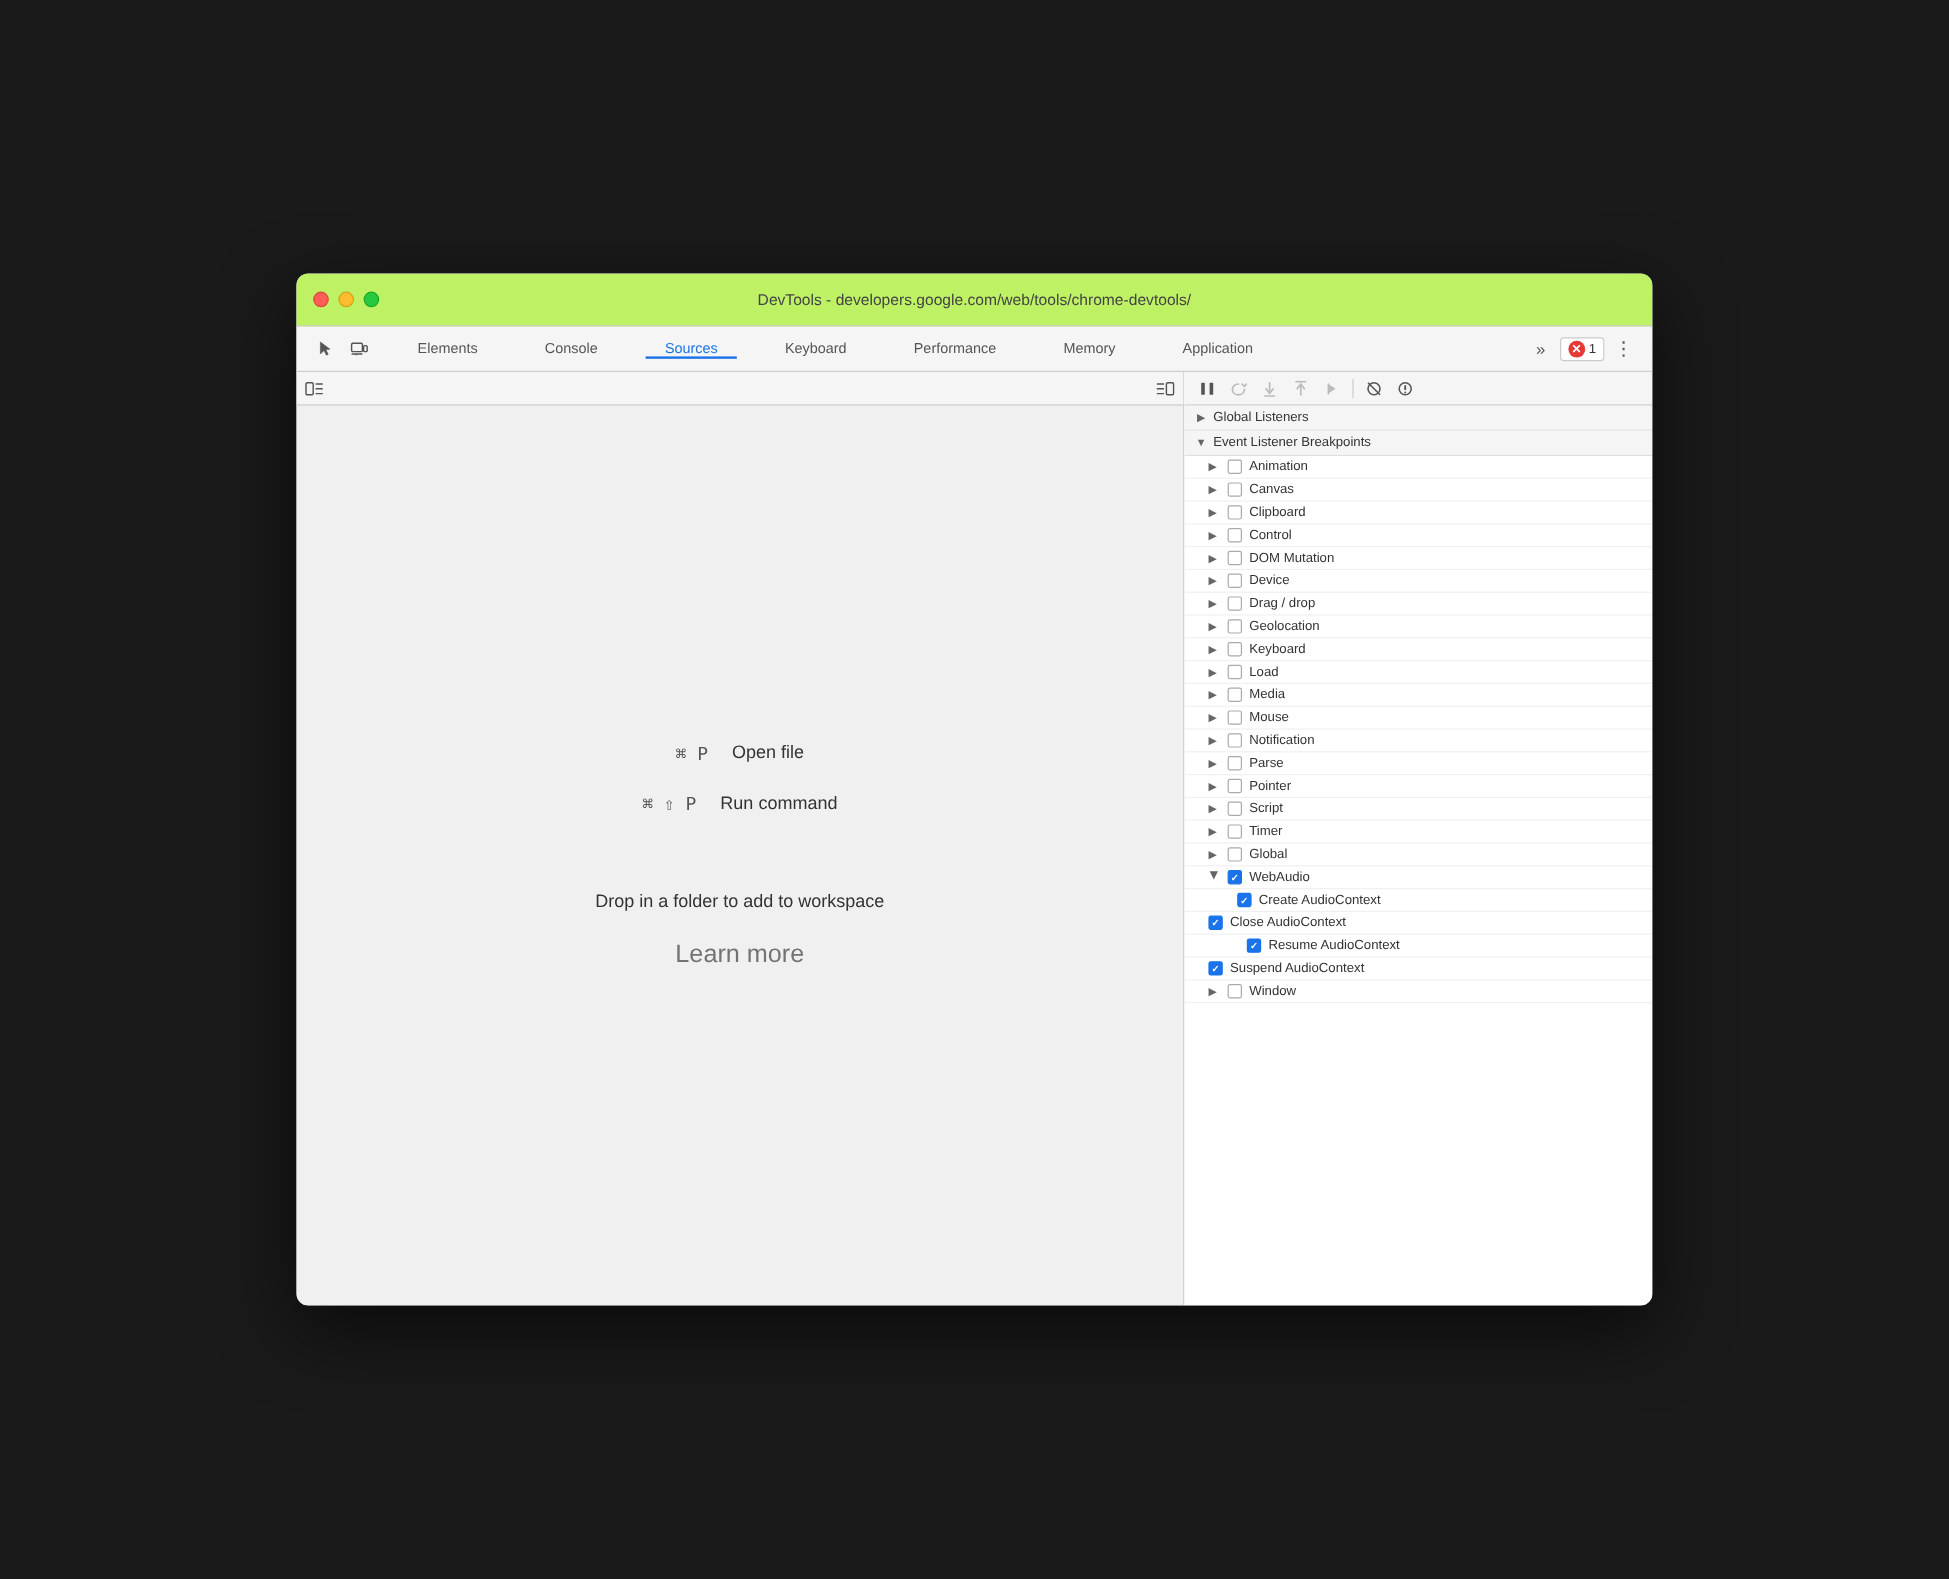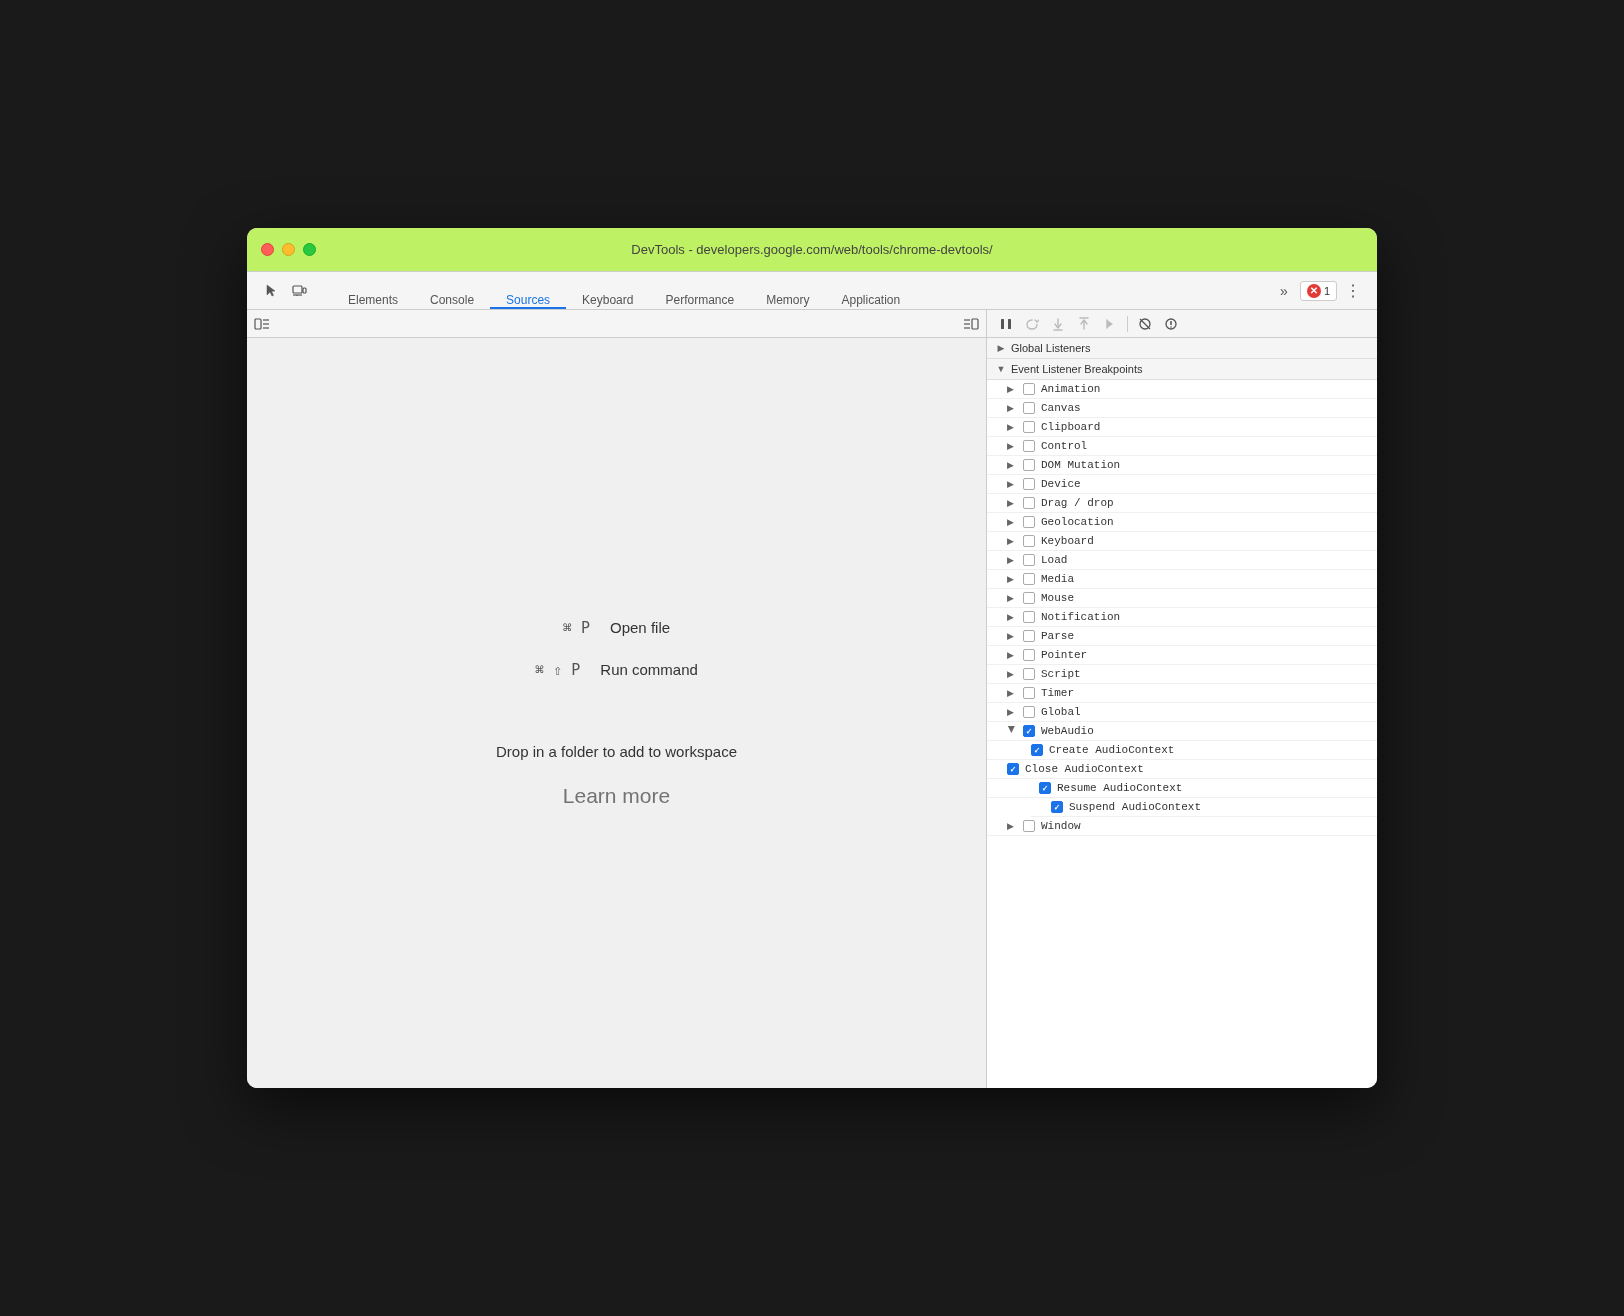--- a/index.html
+++ b/index.html
@@ -79,21 +79,22 @@
       color: #555;
       font-size: 14px;
     }
     .tab-divider {
       width: 1px;
       background: #ccc;
       margin: 6px 4px;
     }
     .tabs {
       display: flex;
-      align-items: flex-end;
+      align-items: center;
+      gap: 24px;
     }
     .tab {
       padding: 0 16px;
       display: flex;
       align-items: center;
       font-size: 12px;
       color: #555;
       cursor: pointer;
       border-bottom: 2px solid transparent;
       white-space: nowrap;
@@ -316,21 +317,21 @@
     }
     .bp-checkbox.checked::after {
       content: '✓';
       color: white;
       font-size: 8px;
       font-weight: bold;
     }
     .bp-label {
       font-size: 11px;
       color: #333;
-      font-family: Liberation Mono, monospace;
+      font-family: Liberation Sans, sans-serif;
     }
   </style>
 </head>
 <body>
 
 <div class="window">
 
   <div class="title-bar">
     <div class="traffic-lights">
       <div class="traffic-light tl-red"></div>
@@ -610,21 +611,21 @@
           <span class="bp-label">Create AudioContext</span>
         </div>
         <div class="breakpoint-item" style="padding-left:20px;">
           <div class="bp-checkbox checked"></div>
           <span class="bp-label">Close AudioContext</span>
         </div>
         <div class="breakpoint-item" style="padding-left:52px;">
           <div class="bp-checkbox checked"></div>
           <span class="bp-label">Resume AudioContext</span>
         </div>
-        <div class="breakpoint-item" style="margin-left:44px;">
+        <div class="breakpoint-item" style="">
           <div class="bp-checkbox checked"></div>
           <span class="bp-label">Suspend AudioContext</span>
         </div>
 
         <div class="breakpoint-item">
           <span class="expand-arrow">▶</span>
           <div class="bp-checkbox"></div>
           <span class="bp-label">Window</span>
         </div>
       </div>

